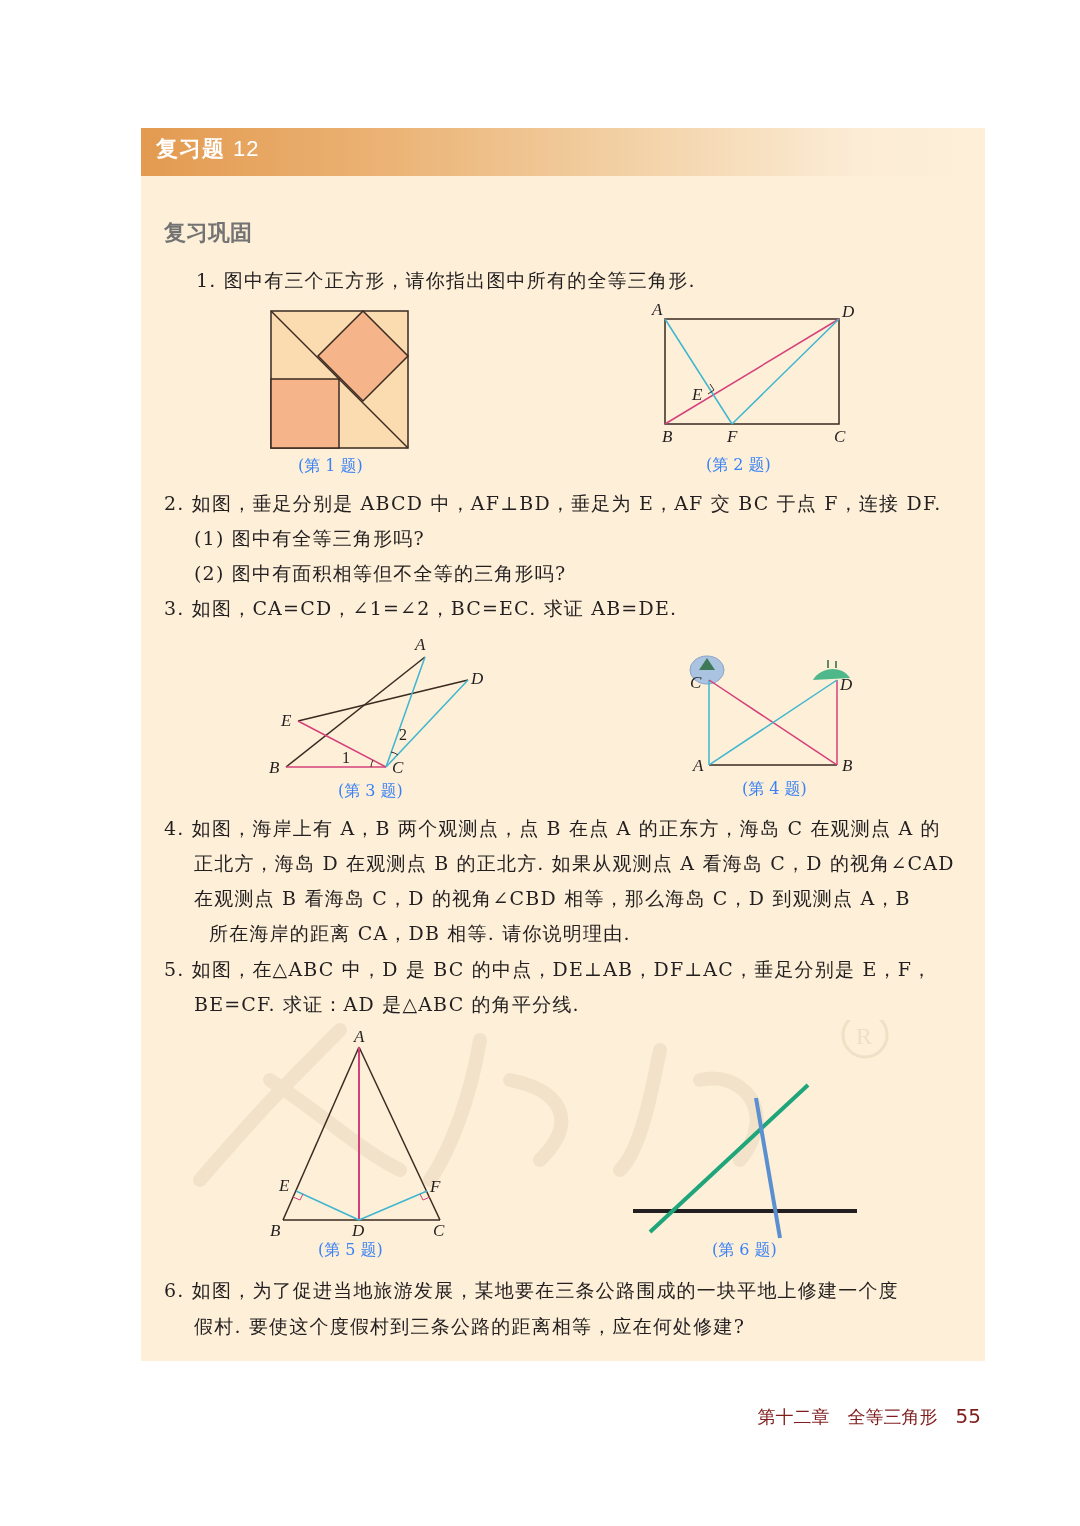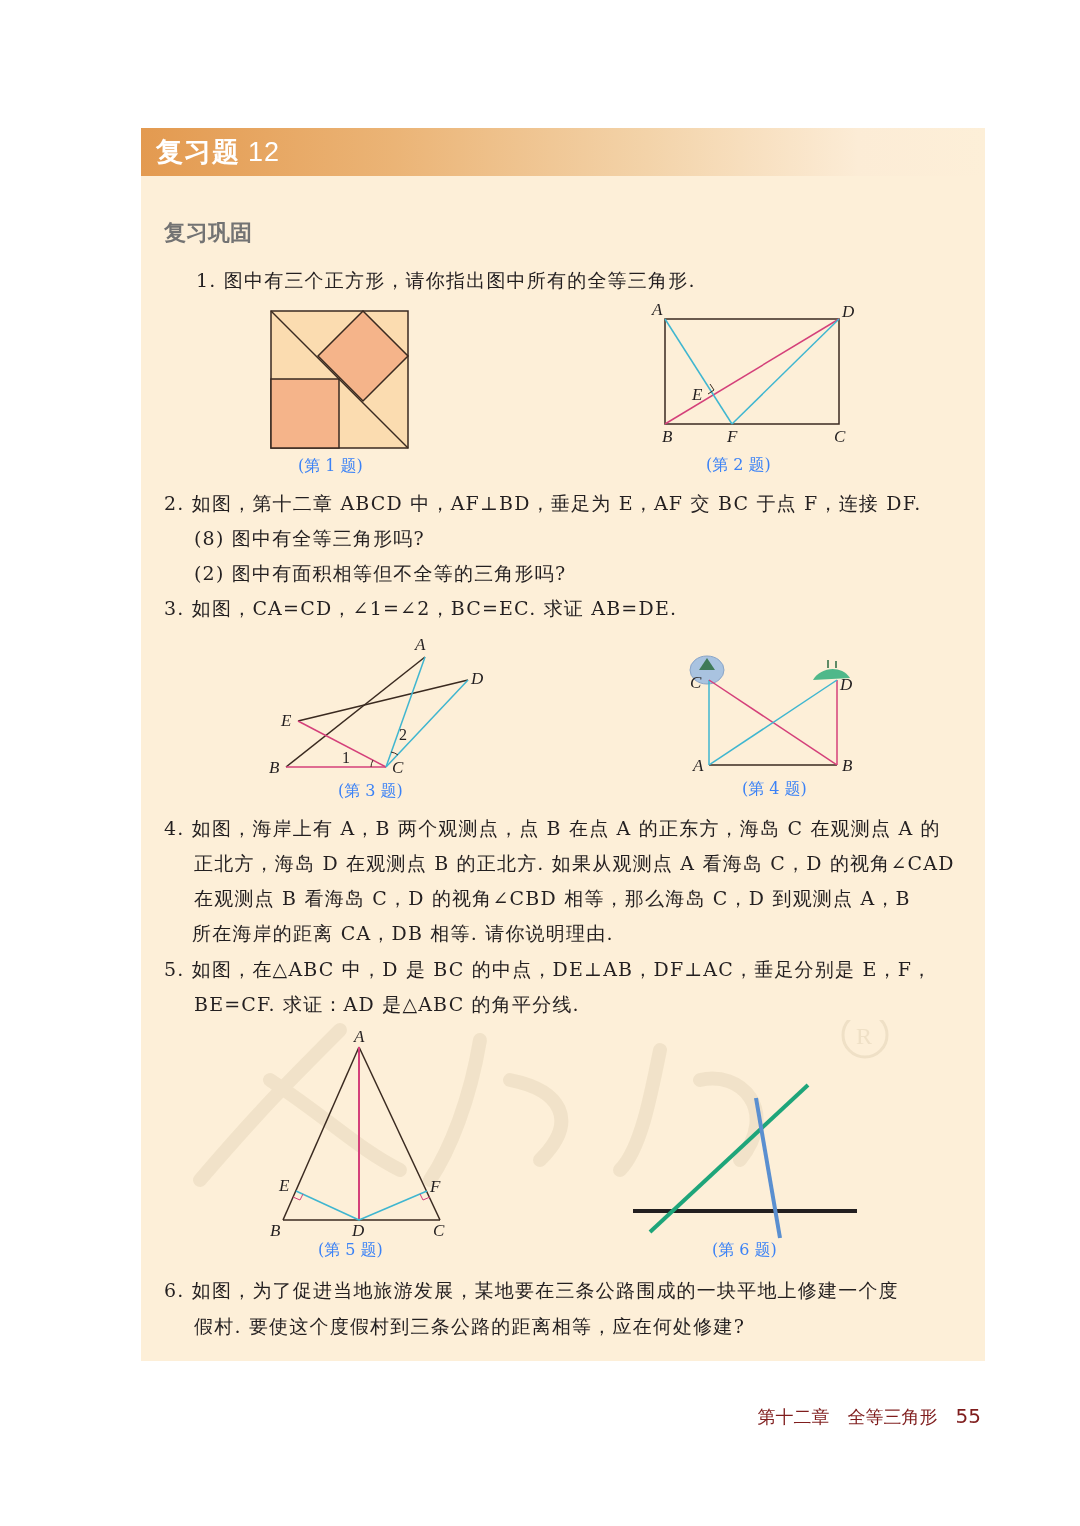--- a/index.html
+++ b/index.html
@@ -2,21 +2,21 @@
 <html><head>
 <meta charset="utf-8">
 <style>
   html, body { margin:0; padding:0; }
   body { width:1080px; height:1526px; background:#ffffff; position:relative; overflow:hidden;
          font-family:"DejaVu Serif","Liberation Serif",serif; color:#231f20; }
   .panel { position:absolute; left:141px; top:128px; width:844px; height:1233px; background:#fdefd8; }
   .banner { position:absolute; left:141px; top:128px; width:844px; height:48px;
             background:linear-gradient(90deg,#e39a50 0%,#ebb476 30%,#f3d3a9 60%,#fcecd6 85%,#fdefd8 100%); }
   .banner-title { position:absolute; left:156px; top:134px; font-family:"DejaVu Sans","Liberation Sans",sans-serif;
-                  font-size:27px; font-weight:bold; color:#ffffff; letter-spacing:1px; }
+                  font-size:22px; font-weight:bold; color:#ffffff; letter-spacing:1px; }
   .banner-title .num { font-weight:normal; margin-left:8px; font-family:"Liberation Sans",sans-serif; }
   .section-title { position:absolute; left:164px; top:218px; font-family:"DejaVu Sans","Liberation Sans",sans-serif;
                    font-size:22px; font-weight:bold; color:#737373; }
   .text { position:absolute; font-size:19px; line-height:35px; letter-spacing:1.2px; white-space:nowrap; }
   .caption { position:absolute; font-size:16px; color:#3b82f6; white-space:nowrap; }
   svg.fig { position:absolute; overflow:visible; }
   svg text { font-family:"Liberation Serif",serif; font-style:italic; font-size:17px; fill:#231f20; }
   svg text.num { font-style:normal; font-size:16px; }
   .watermark { position:absolute; left:180px; top:1020px; width:720px; height:170px; }
   .footer { position:absolute; top:1404px; right:99px; font-size:18px; font-family:"DejaVu Sans","Liberation Sans",sans-serif; color:#7f1d1d; }
@@ -66,23 +66,23 @@
   <text x="192" y="17">D</text>
   <text x="42" y="100">E</text>
   <text x="12" y="142">B</text>
   <text x="77" y="142">F</text>
   <text x="184" y="142">C</text>
 </svg>
 <div class="caption" style="left:706px;top:455px;text-align:right;">(第 2 题)</div>
 
 <div class="text" style="left:164px;top:486px;">
   <span>2.</span>
-  <span>如图，第十二章 ABCD 中，AF⊥BD，垂足为 E，AF 交 BC 于点 F，连接 DF.</span>
+  <span>如图，垂足分别是 ABCD 中，AF⊥BD，垂足为 E，AF 交 BC 于点 F，连接 DF.</span>
 </div>
-<div class="text" style="left:194px;top:521px;">(8) 图中有全等三角形吗?</div>
+<div class="text" style="left:194px;top:521px;">(1) 图中有全等三角形吗?</div>
 <div class="text" style="left:194px;top:556px;">(2) 图中有面积相等但不全等的三角形吗?</div>
 
 <div class="text" style="left:164px;top:591px;">
   <span>3.</span>
   <span>如图，CA=CD，∠1=∠2，BC=EC. 求证 AB=DE.</span>
 </div>
 
 <svg class="fig" style="left:265px;top:632px;" width="225" height="150">
   <line x1="21" y1="135" x2="160" y2="25" stroke="#3a2a20" stroke-width="1.5"></line>
   <line x1="33" y1="89" x2="203" y2="48" stroke="#3a2a20" stroke-width="1.5"></line>
@@ -119,21 +119,21 @@
   <text x="157" y="121">B</text>
 </svg>
 <div class="caption" style="left:742px;top:779px;">(第 4 题)</div>
 
 <div class="text" style="left:164px;top:811px;">
   <span>4.</span>
   <span>如图，海岸上有 A，B 两个观测点，点 B 在点 A 的正东方，海岛 C 在观测点 A 的</span>
 </div>
 <div class="text" style="left:194px;top:846px;">正北方，海岛 D 在观测点 B 的正北方. 如果从观测点 A 看海岛 C，D 的视角∠CAD</div>
 <div class="text" style="left:194px;top:881px;">在观测点 B 看海岛 C，D 的视角∠CBD 相等，那么海岛 C，D 到观测点 A，B</div>
-<div class="text" style="left:192px;top:916px;">所在海岸的距离 CA，DB 相等. 请你说明理由.</div>
+<div class="text" style="left:209px;top:916px;">所在海岸的距离 CA，DB 相等. 请你说明理由.</div>
 
 <div class="text" style="left:164px;top:952px;">
   <span>5.</span>
   <span>如图，在△ABC 中，D 是 BC 的中点，DE⊥AB，DF⊥AC，垂足分别是 E，F，</span>
 </div>
 <div class="text" style="left:194px;top:987px;">BE=CF. 求证：AD 是△ABC 的角平分线.</div>
 
 <svg class="fig" style="left:265px;top:1025px;" width="190" height="215">
   <line x1="94" y1="22" x2="18" y2="195" stroke="#3a2a20" stroke-width="1.5"></line>
   <line x1="94" y1="22" x2="175" y2="195" stroke="#3a2a20" stroke-width="1.5"></line>

